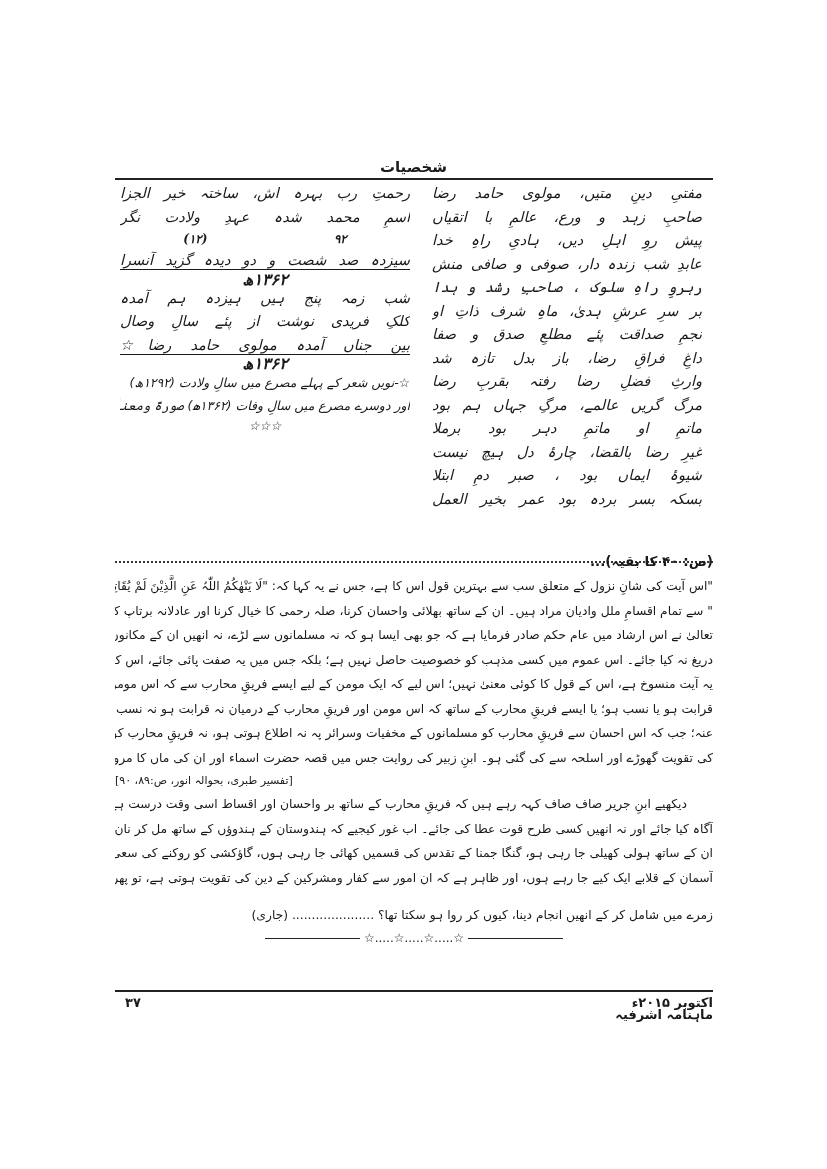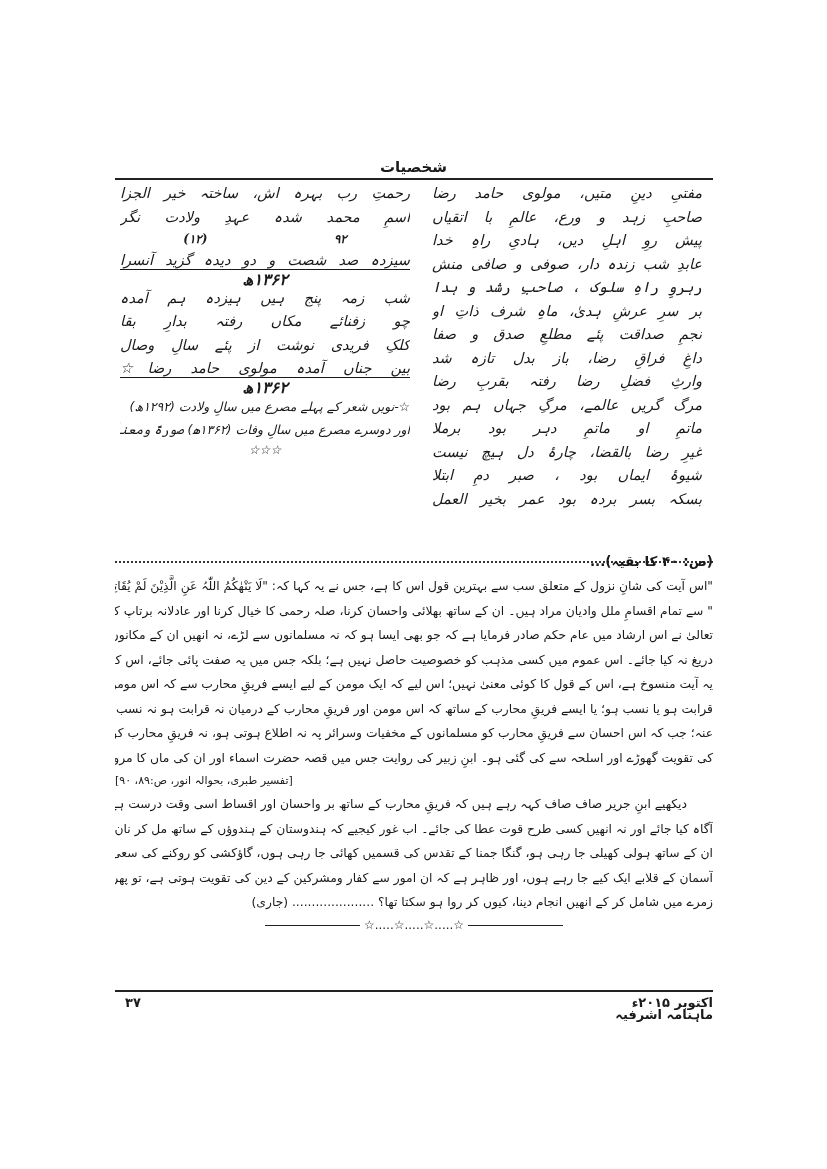--- a/index.html
+++ b/index.html
@@ -23,21 +23,21 @@
           font-family: "DejaVu Sans", sans-serif; }
   .note.indent { padding-right: 40px; }
   .stars-small { text-align: center; font-size: 12px; height: 18px; line-height: 18px; }
   .dotted { position: absolute; top: 561px; left: 115px; width: 598px; border-top: 2px dotted #333; }
   .prose { position: absolute; top: 548px; left: 115px; width: 598px; direction: rtl;
            font-family: "DejaVu Sans", sans-serif; }
   .prose .cont-title { font-size: 13.5px; font-weight: bold; height: 26px; line-height: 26px; }
   .prose .line { font-size: 12.3px; height: 24.5px; line-height: 24.5px; text-align: justify;
                  text-align-last: justify; white-space: nowrap; overflow: hidden; }
   .prose .line.last { text-align-last: right; }
-  .prose .line.short { text-align-last: right; }
+  .prose .line.short { text-align-last: right; margin-top: 13px; }
   .prose .ref { font-size: 11px; height: 22px; line-height: 22px; text-align: left; }
   .prose .para-start { padding-right: 26px; }
   .sep-stars { text-align: center; font-size: 12px; height: 20px; line-height: 20px; direction: ltr; }
   .sep-stars .bar { display: inline-block; width: 95px; border-top: 1px solid #222; vertical-align: middle; }
   .rule-bottom { position: absolute; top: 990px; left: 115px; width: 598px; border-top: 2px solid #222; }
   .footer { position: absolute; top: 993px; left: 115px; width: 598px; height: 24px; direction: rtl;
             font-size: 13px; font-weight: bold; }
   .footer span { position: absolute; top: 2px; }
   .footer .mag { right: 0; margin-top: 12px; }
   .footer .date { left: 0; width: 598px; text-align: right; }
@@ -71,21 +71,20 @@
   <div class="poem-col poem-left">
     <div class="verse">رحمتِ رب بہرہ اش، ساختہ خیر الجزا</div>
     <div class="verse">اسمِ محمد شدہ عہدِ ولادت نگر</div>
     <div class="num-row">
       <span>۹۲</span>
       <span>(۱۲)</span>
     </div>
     <div class="verse underline">سیزدہ صد شصت و دو دیدہ گزید آنسرا</div>
     <div class="year-label">۱۳۶۲ھ</div>
     <div class="verse">شب زمہ پنج ہیں ہیزدہ ہم آمدہ</div>
-    <div class="verse">چو زفنائے مکاں رفتہ بدارِ بقا</div>
     <div class="verse">کلکِ فریدی نوشت از پئے سالِ وصال</div>
     <div class="verse underline">بین جناں آمدہ مولوی حامد رضا☆</div>
     <div class="year-label">۱۳۶۲ھ</div>
     <div class="note">☆-نویں شعر کے پہلے مصرع میں سالِ ولادت (۱۲۹۲ھ)</div>
     <div class="note">اور دوسرے مصرع میں سالِ وفات (۱۳۶۲ھ) صورۃً ومعناً ہیں۔</div>
     <div class="stars-small">☆☆☆</div>
   </div>
 
   <div class="dotted"></div>
 

